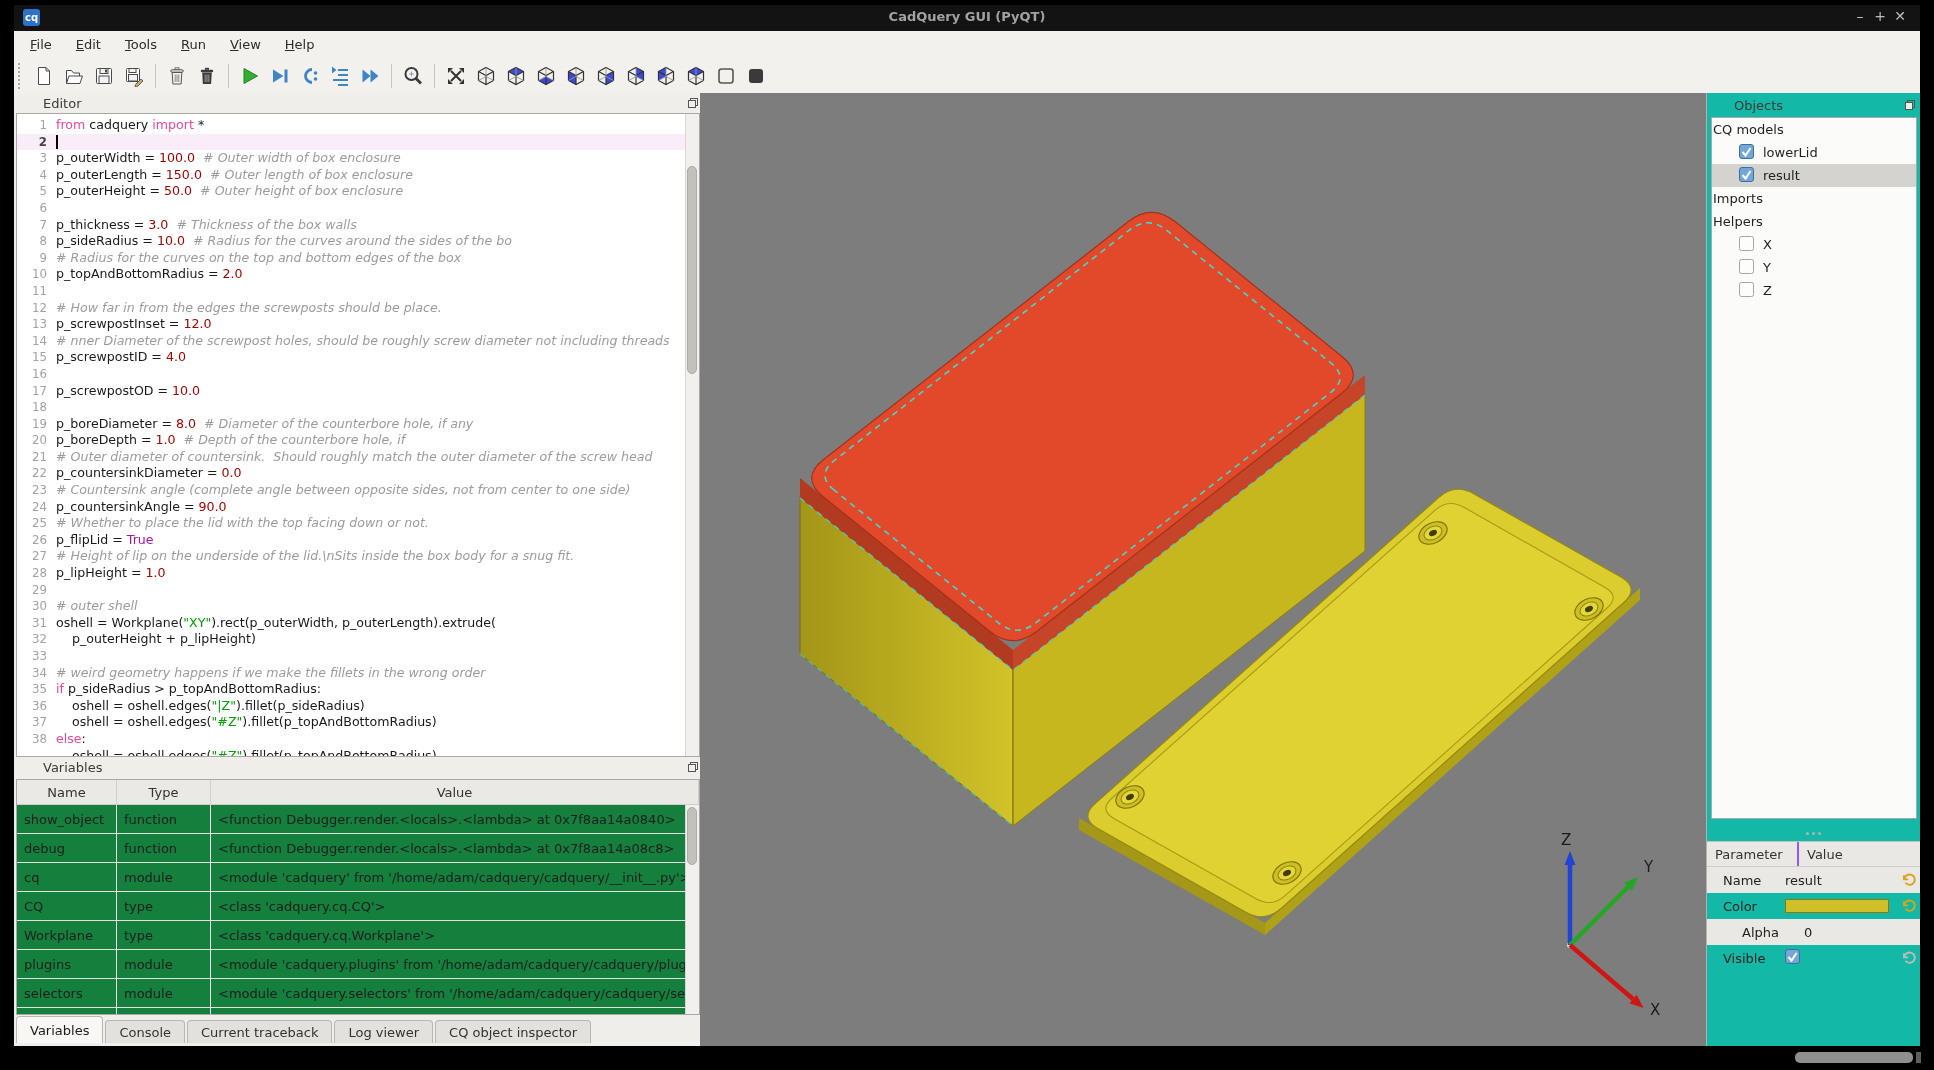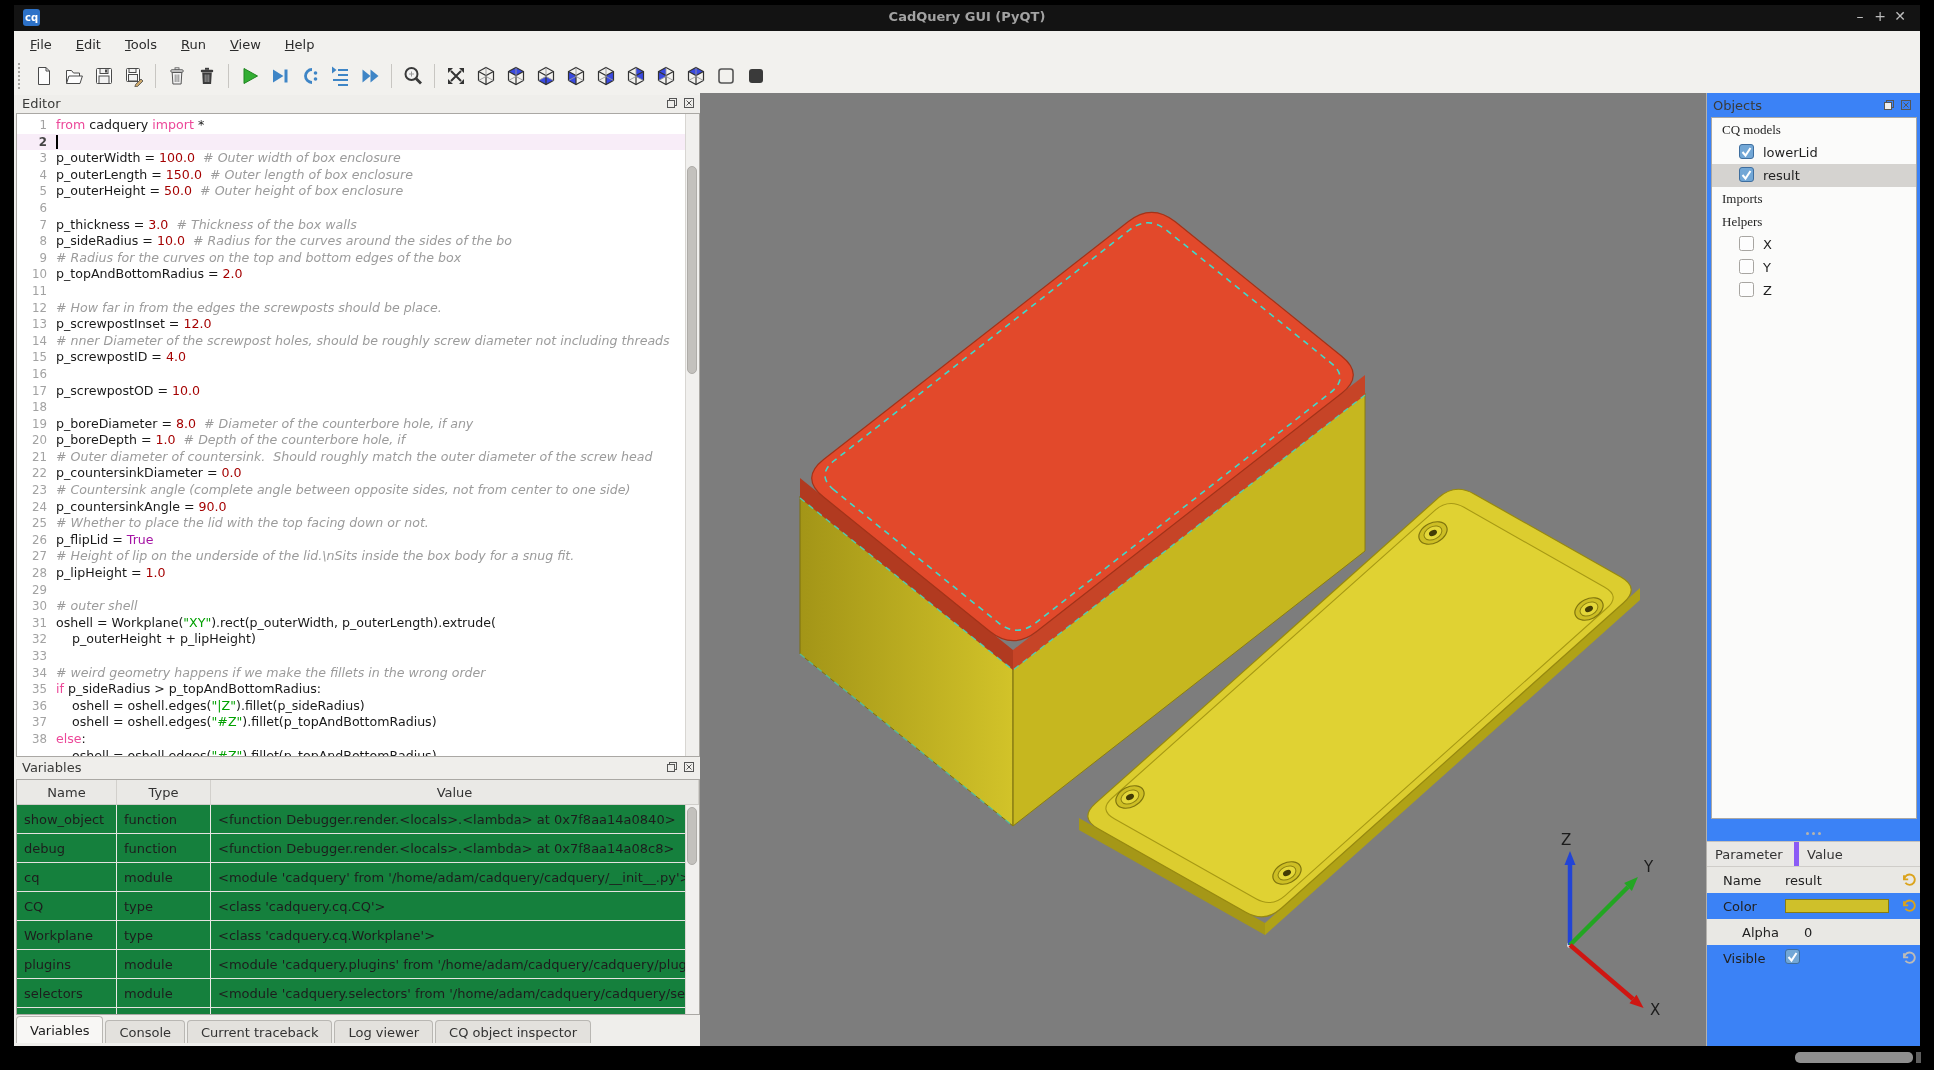--- a/index.html
+++ b/index.html
@@ -19,21 +19,21 @@
   .menubar{position:absolute;left:0;top:26px;width:100%;height:26px;background:#f2f1ee;display:flex;align-items:center;padding-left:4px;box-sizing:border-box;}
   .menu-item{padding:3px 12px;font-size:13px;color:#2c2c2c;}
 
   
   .toolbar{position:absolute;left:0;top:52px;width:100%;height:38px;background:#f2f1ee;display:flex;align-items:center;}
   .thandle{width:6px;height:26px;margin:0 3px 0 4px;border-left:2px dotted #a8a6a2;}
   .tbtn{width:30px;height:30px;display:flex;align-items:center;justify-content:center;border-radius:3px;}
   .tsep{width:1px;height:24px;background:#c8c6c2;margin:0 6px;}
 
   
-  .panel-title{position:absolute;height:20px;display:flex;align-items:center;justify-content:space-between;font-size:13px;color:#3a3a38;}
+  .panel-title{position:absolute;height:20px;display:flex;align-items:center;justify-content:space-between;font-size:13px;color:#3a3a38;margin-left:21px;}
   .ptitle-icons{display:flex;gap:4px;margin-right:3px;}
   .ptitle-icons .pticon{width:13px;height:13px;display:flex;align-items:center;justify-content:center;}
 
   
   .code-area{position:absolute;left:2px;top:108px;width:684px;height:644px;background:#ffffff;border:1px solid #aaa8a4;box-sizing:border-box;overflow:hidden;}
   .code-scroll{position:absolute;left:0;top:0;right:13px;bottom:0;overflow:hidden;padding-top:3px;}
   .line{height:16.6px;white-space:pre;font-size:12.6px;line-height:16.6px;display:flex;}
   .ln{width:30px;flex:0 0 30px;text-align:right;padding-right:9px;color:#a2a2a2;font-size:11.8px;}
   .line.cur{background:#f8edf8;}
   .line.cur .ln{color:#444;font-weight:bold;}
@@ -61,30 +61,30 @@
   
   .tabs{position:absolute;left:2px;top:1010px;height:28px;display:flex;align-items:flex-end;}
   .tab{height:22px;padding:0 13px;margin-right:2px;display:flex;align-items:center;font-size:13px;color:#333;
        background:#e3e1dd;border:1px solid #b9b7b3;border-bottom:none;border-radius:4px 4px 0 0;}
   .tab.active{height:26px;background:#f8f7f5;color:#1c1c1c;}
 
   
   .viewport{position:absolute;left:686px;top:88px;width:1006px;height:953px;background:#7d7d7d;overflow:hidden;}
 
   
-  .sidebar{position:absolute;left:1692px;top:88px;width:214px;height:953px;background:#3b82f6;border-left:1px solid #b3b1ad;box-sizing:border-box;}
+  .sidebar{position:absolute;left:1692px;top:88px;width:214px;height:953px;background:#14b8a6;border-left:1px solid #b3b1ad;box-sizing:border-box;}
   .tree{position:absolute;left:4px;top:24px;width:204px;height:700px;background:#fbfbfa;border:1px solid #aaa8a4;overflow:hidden;}
   .trow{height:23px;display:flex;align-items:center;font-size:13px;color:#1f1f1f;}
-  .trow.group{padding-left:10px;font-family:Liberation Serif, serif;}
+  .trow.group{padding-left:1px;}
   .trow.check{padding-left:27px;gap:9px;}
   .trow.selected{background:#d5d3d0;}
   .splitgrip{position:absolute;left:0;width:100%;top:736px;height:9px;display:flex;align-items:center;justify-content:center;gap:3px;}
   .splitgrip i{width:3px;height:3px;background:#b5b3af;border-radius:50%;}
   .param-head{position:absolute;left:0;top:748px;width:100%;height:24px;background:#e9e8e5;border-top:1px solid #c4c2be;border-bottom:1px solid #cfcdc9;display:flex;font-size:13px;color:#333;align-items:center;}
-  .ph-param{width:92px;padding-left:8px;box-sizing:border-box;border-right:5px solid #8b5cf6;height:100%;display:flex;align-items:center;}
+  .ph-param{width:92px;padding-left:8px;box-sizing:border-box;border-right:2px solid #8b5cf6;height:100%;display:flex;align-items:center;}
   .ph-value{padding-left:8px;}
   .prow{position:absolute;left:0;width:100%;height:26px;display:flex;align-items:center;font-size:13px;color:#222;}
   .prow.alt{background:#e9e8e4;}
   .plabel{width:78px;flex:0 0 78px;padding-left:16px;box-sizing:border-box;}
   .pvalue{flex:1;display:flex;align-items:center;}
   .swatch{width:102px;height:12px;border:1px solid #867c14;}
   .undo{width:22px;flex:0 0 22px;display:flex;justify-content:center;}
 
   
   .blackbar{position:absolute;left:1795px;top:1052px;width:118px;height:11px;background:#8f8f8f;border-radius:5px;}

